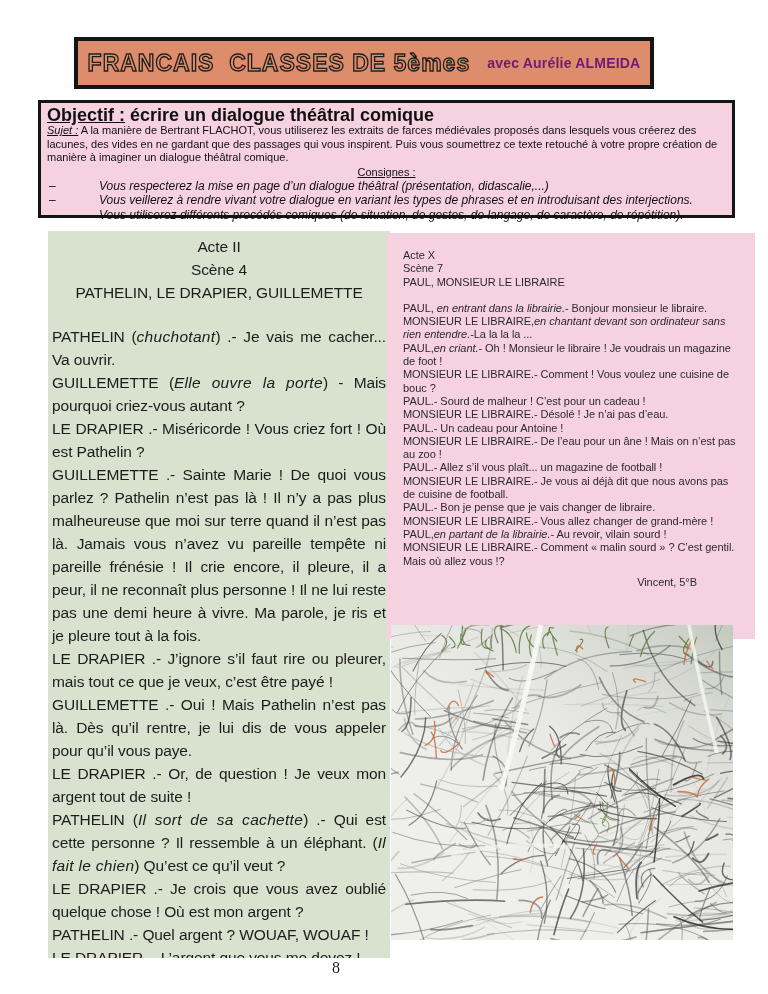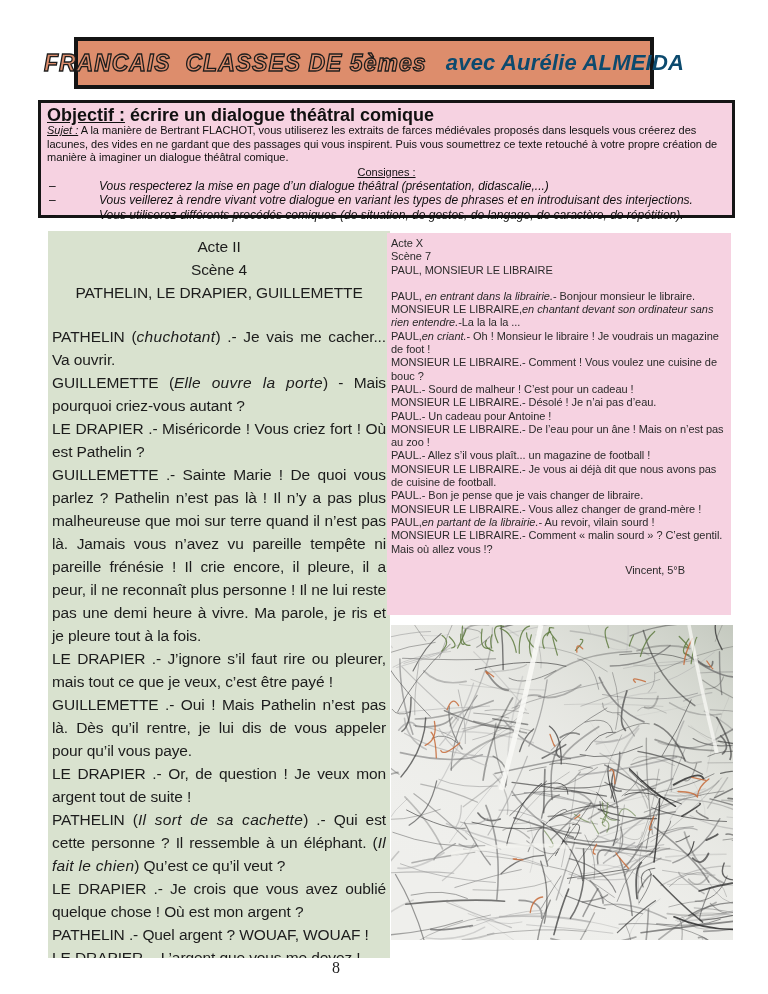--- a/index.html
+++ b/index.html
@@ -4,28 +4,28 @@
 <style>
   html,body{margin:0;padding:0;}
   body{
     width:768px;height:994px;position:relative;background:#ffffff;
     font-family:"Liberation Sans", sans-serif;color:#1b1b1b;overflow:hidden;
   }
   
   .banner{
     position:absolute;left:74px;top:37px;width:572px;height:44px;
     background:#dd8d6c;border:4px solid #141414;
-    display:flex;align-items:center;justify-content:center;gap:13px;font-style:italic;
+    display:flex;align-items:center;justify-content:center;gap:13px;
   }
   .banner-course{
     font-weight:bold;font-size:23px;letter-spacing:1px;white-space:pre;
     color:#dd8d6c;-webkit-text-stroke:1.3px #1d1d1d;
     text-shadow:0 0 0 #1d1d1d;
   }
-  .banner-teacher{font-weight:bold;font-size:22px;color:#0c4a6e;letter-spacing:.2px;white-space:pre;}
+  .banner-teacher{font-weight:bold;font-size:14px;color:#701a75;letter-spacing:.2px;white-space:pre;}
   
   .objective{
     position:absolute;left:38px;top:100px;width:679px;height:103px;
     background:#f6d2e1;border:3px solid #151515;padding:3px 6px 6px 6px;
     font-size:11px;line-height:14px;color:#101010;
   }
   .obj-title{font-size:18px;font-weight:bold;line-height:18px;}
   .u{text-decoration:underline;}
   .it{font-style:italic;}
   .obj-sujet{line-height:13.5px;}
@@ -38,21 +38,21 @@
     left:48px;top:231px;width:334px;height:719px;background:#d9e2cf;
     padding:4px;font-size:15.5px;line-height:23px;letter-spacing:-0.1px;color:#1c1c1c;
   }
   .play-left .heading{text-align:center;}
   .play-left .body{margin-top:21px;}
   .play-left .pline{text-align:justify;text-align-last:left;}
   .play-left em{letter-spacing:.3px;}
   .sig{margin-top:3px;text-align:right;font-size:11.5px;line-height:14px;}
   .play-right{
     left:387px;top:233px;width:336px;height:374px;background:#f6d2e1;
-    padding:4px;font-size:11px;line-height:13.3px;color:#2a2a2a;letter-spacing:-0.05px;
+    padding:16px;font-size:11px;line-height:13.3px;color:#2a2a2a;letter-spacing:-0.05px;
   }
   .play-right .body{margin-top:13px;}
   .play-right .sig{padding-right:42px;font-size:11px;margin-top:7px;}
   em{font-style:italic;}
   
   .artwork{position:absolute;left:391px;top:625px;width:342px;height:315px;}
   .artwork svg{display:block;}
   
   .page-number{
     position:absolute;left:0;top:959px;width:672px;text-align:center;

